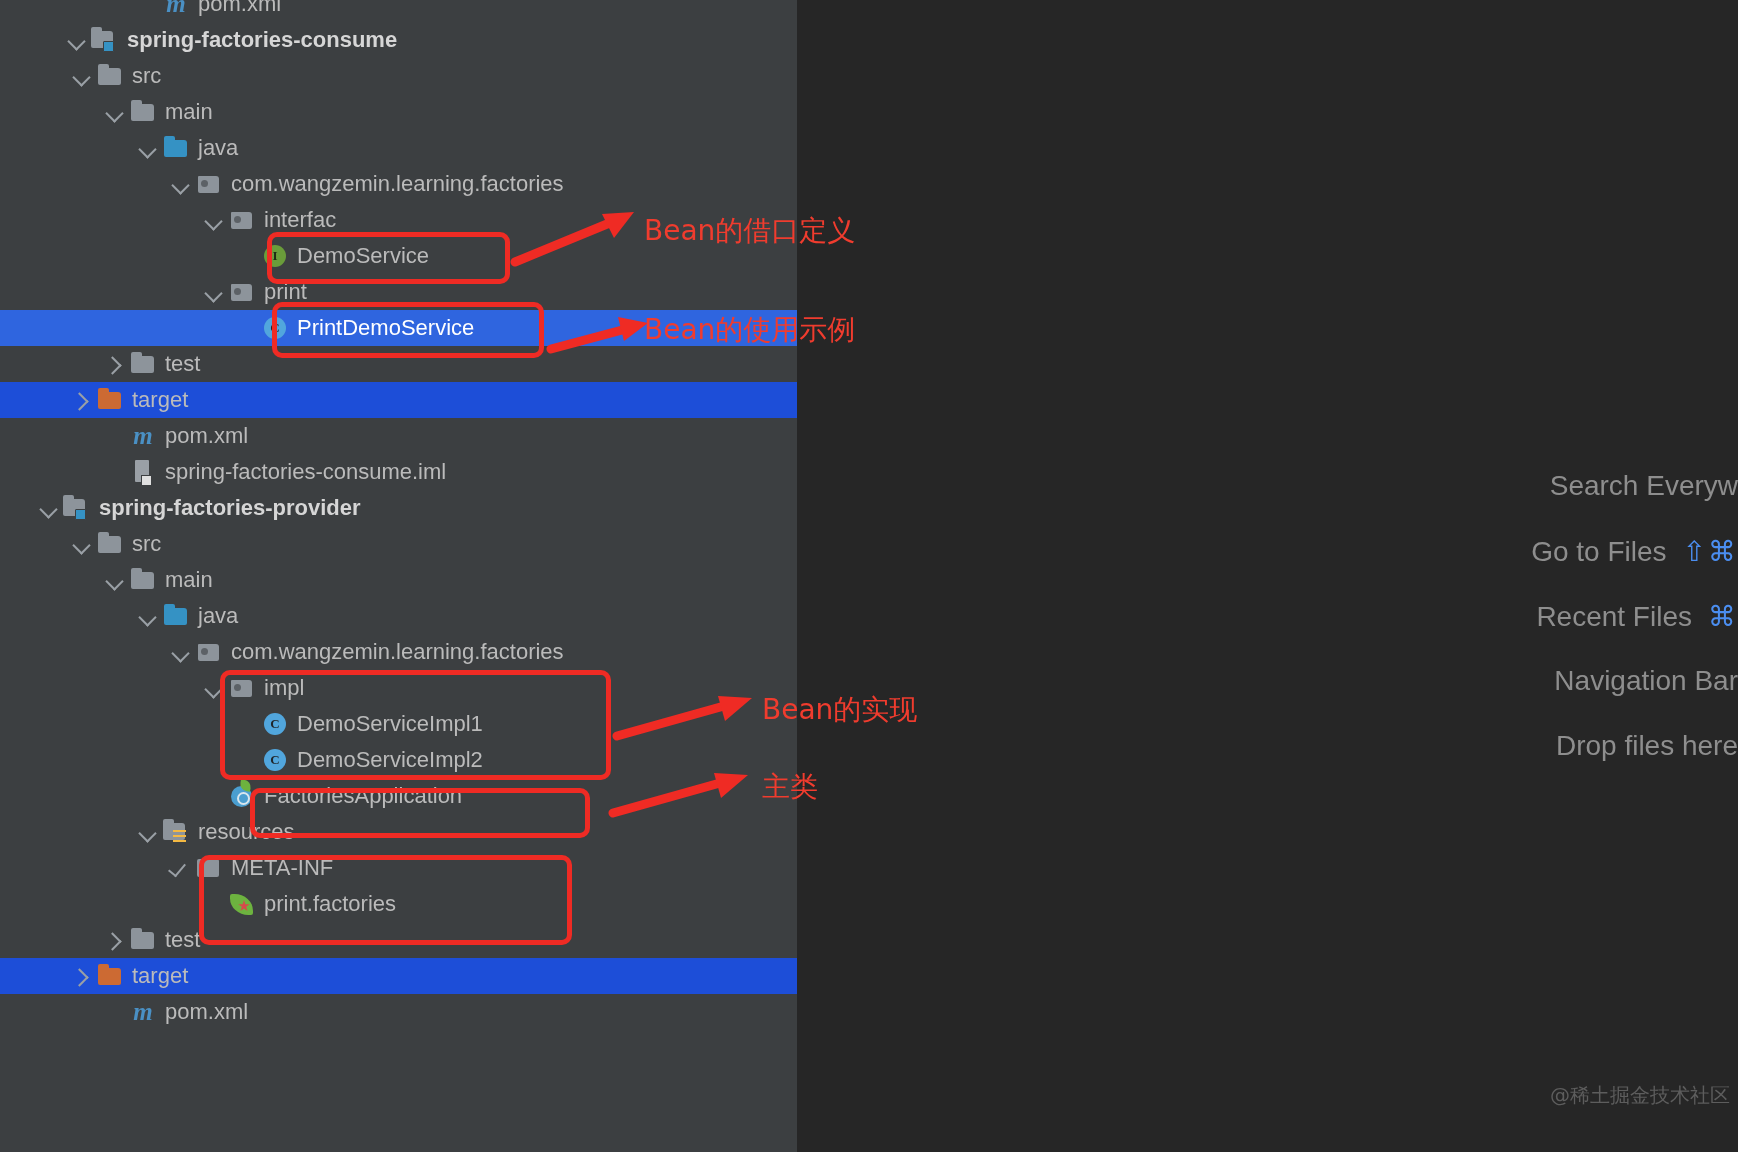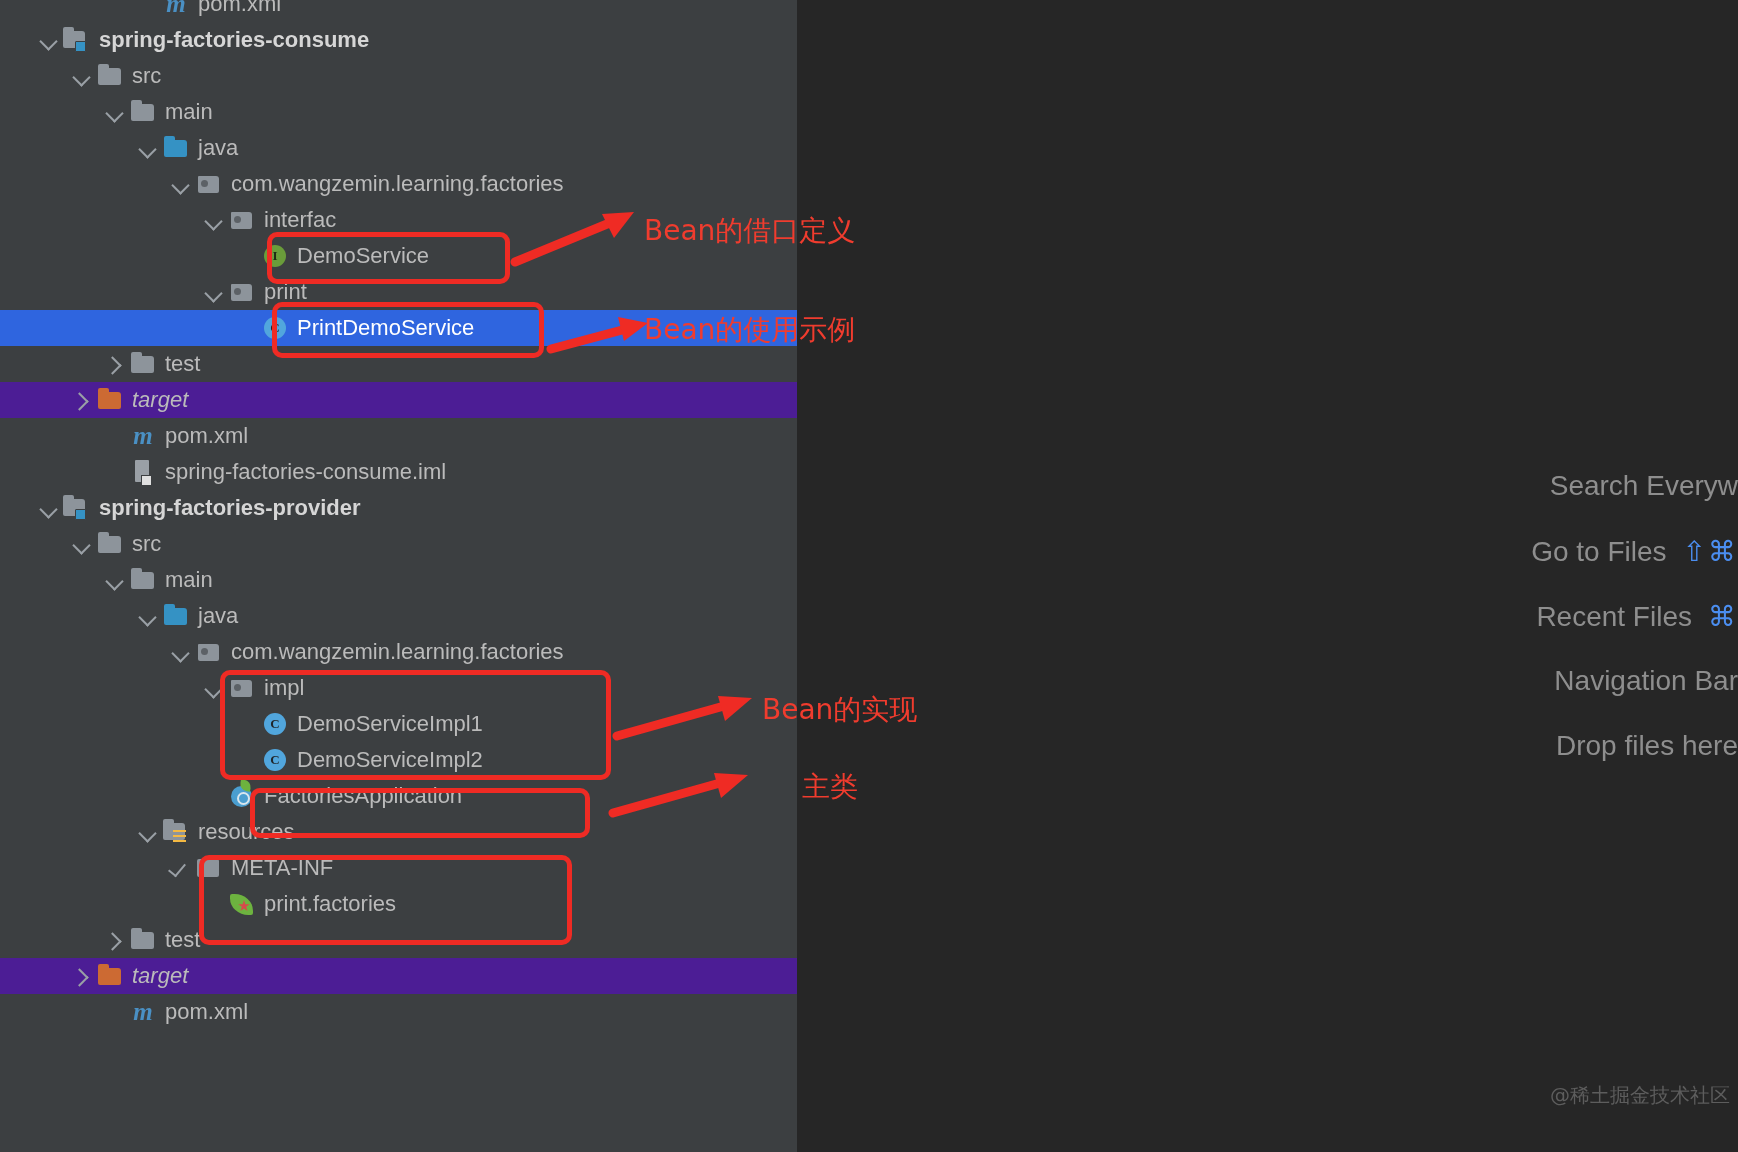--- a/index.html
+++ b/index.html
@@ -25,21 +25,21 @@
 
   
   .tree { position: absolute; left: 0; top: 0; width: 797px; }
   .row {
     position: absolute; left: 0; width: 797px; height: 36px;
     display: flex; align-items: center;
     color: #a9b7c6; font-size: 22px; white-space: nowrap;
   }
   .row.selected { background: #2f65df; }
   .row.selected .label { color: #ffffff; }
-  .row.target-row { background: #4c1d95; font-style: italic; }
+  .row.target-row { background: #1d4ed8; }
   .row .label { color: #bbbbbb; }
   .row.bold .label { color: #d6d6d6; font-weight: bold; }
 
   .chev {
     width: 26px; height: 36px; position: relative; flex: 0 0 26px;
   }
   .chev.down::before, .chev.right::before {
     content: ""; position: absolute;
     left: 6px; top: 13px;
     width: 11px; height: 11px;
@@ -209,21 +209,21 @@
   <div class="project-panel">
     <div class="tree" id="tree">
         <div class="row" style="top: -14px;">
           <div style="flex: 0 0 135px;"></div>
           <div class="chev none"></div>
           <div style="display: flex; align-items: center;">
             <div class="ic maven">m</div>
           </div>
           <span class="label">pom.xml</span>
         </div>
-        <div class="row bold" style="top: 22px;">
+        <div class="row bold" style="top: 22px; padding-left: 28px;">
           <div style="flex: 0 0 36px;"></div>
           <div class="chev down"></div>
           <div style="display: flex; align-items: center;">
             <div class="ic module">
               <i class="badge"></i>
             </div>
           </div>
           <span class="label">spring-factories-consume</span>
         </div>
         <div class="row" style="top: 58px;">
@@ -497,15 +497,15 @@
 
   <svg class="arrow-svg" style="left:608px; top:765px;" width="150" height="58" viewBox="0 0 150 58">
     <path d="M5 48 L112 18" stroke="#ef2b24" stroke-width="9" stroke-linecap="round" fill="none"></path>
     <path d="M140 10 L106 8 L113 33 Z" fill="#ef2b24"></path>
   </svg>
 
   <div id="annos">
       <div class="anno" style="left: 644px; top: 212px;">Bean的借口定义</div>
       <div class="anno" style="left: 644px; top: 311px;">Bean的使用示例</div>
       <div class="anno" style="left: 762px; top: 691px;">Bean的实现</div>
-      <div class="anno" style="left: 762px; top: 768px; margin-left: 40px;">主类</div>
+      <div class="anno" style="left: 762px; top: 768px;">主类</div>
     </div>
 </div>
 
 </body></html>

